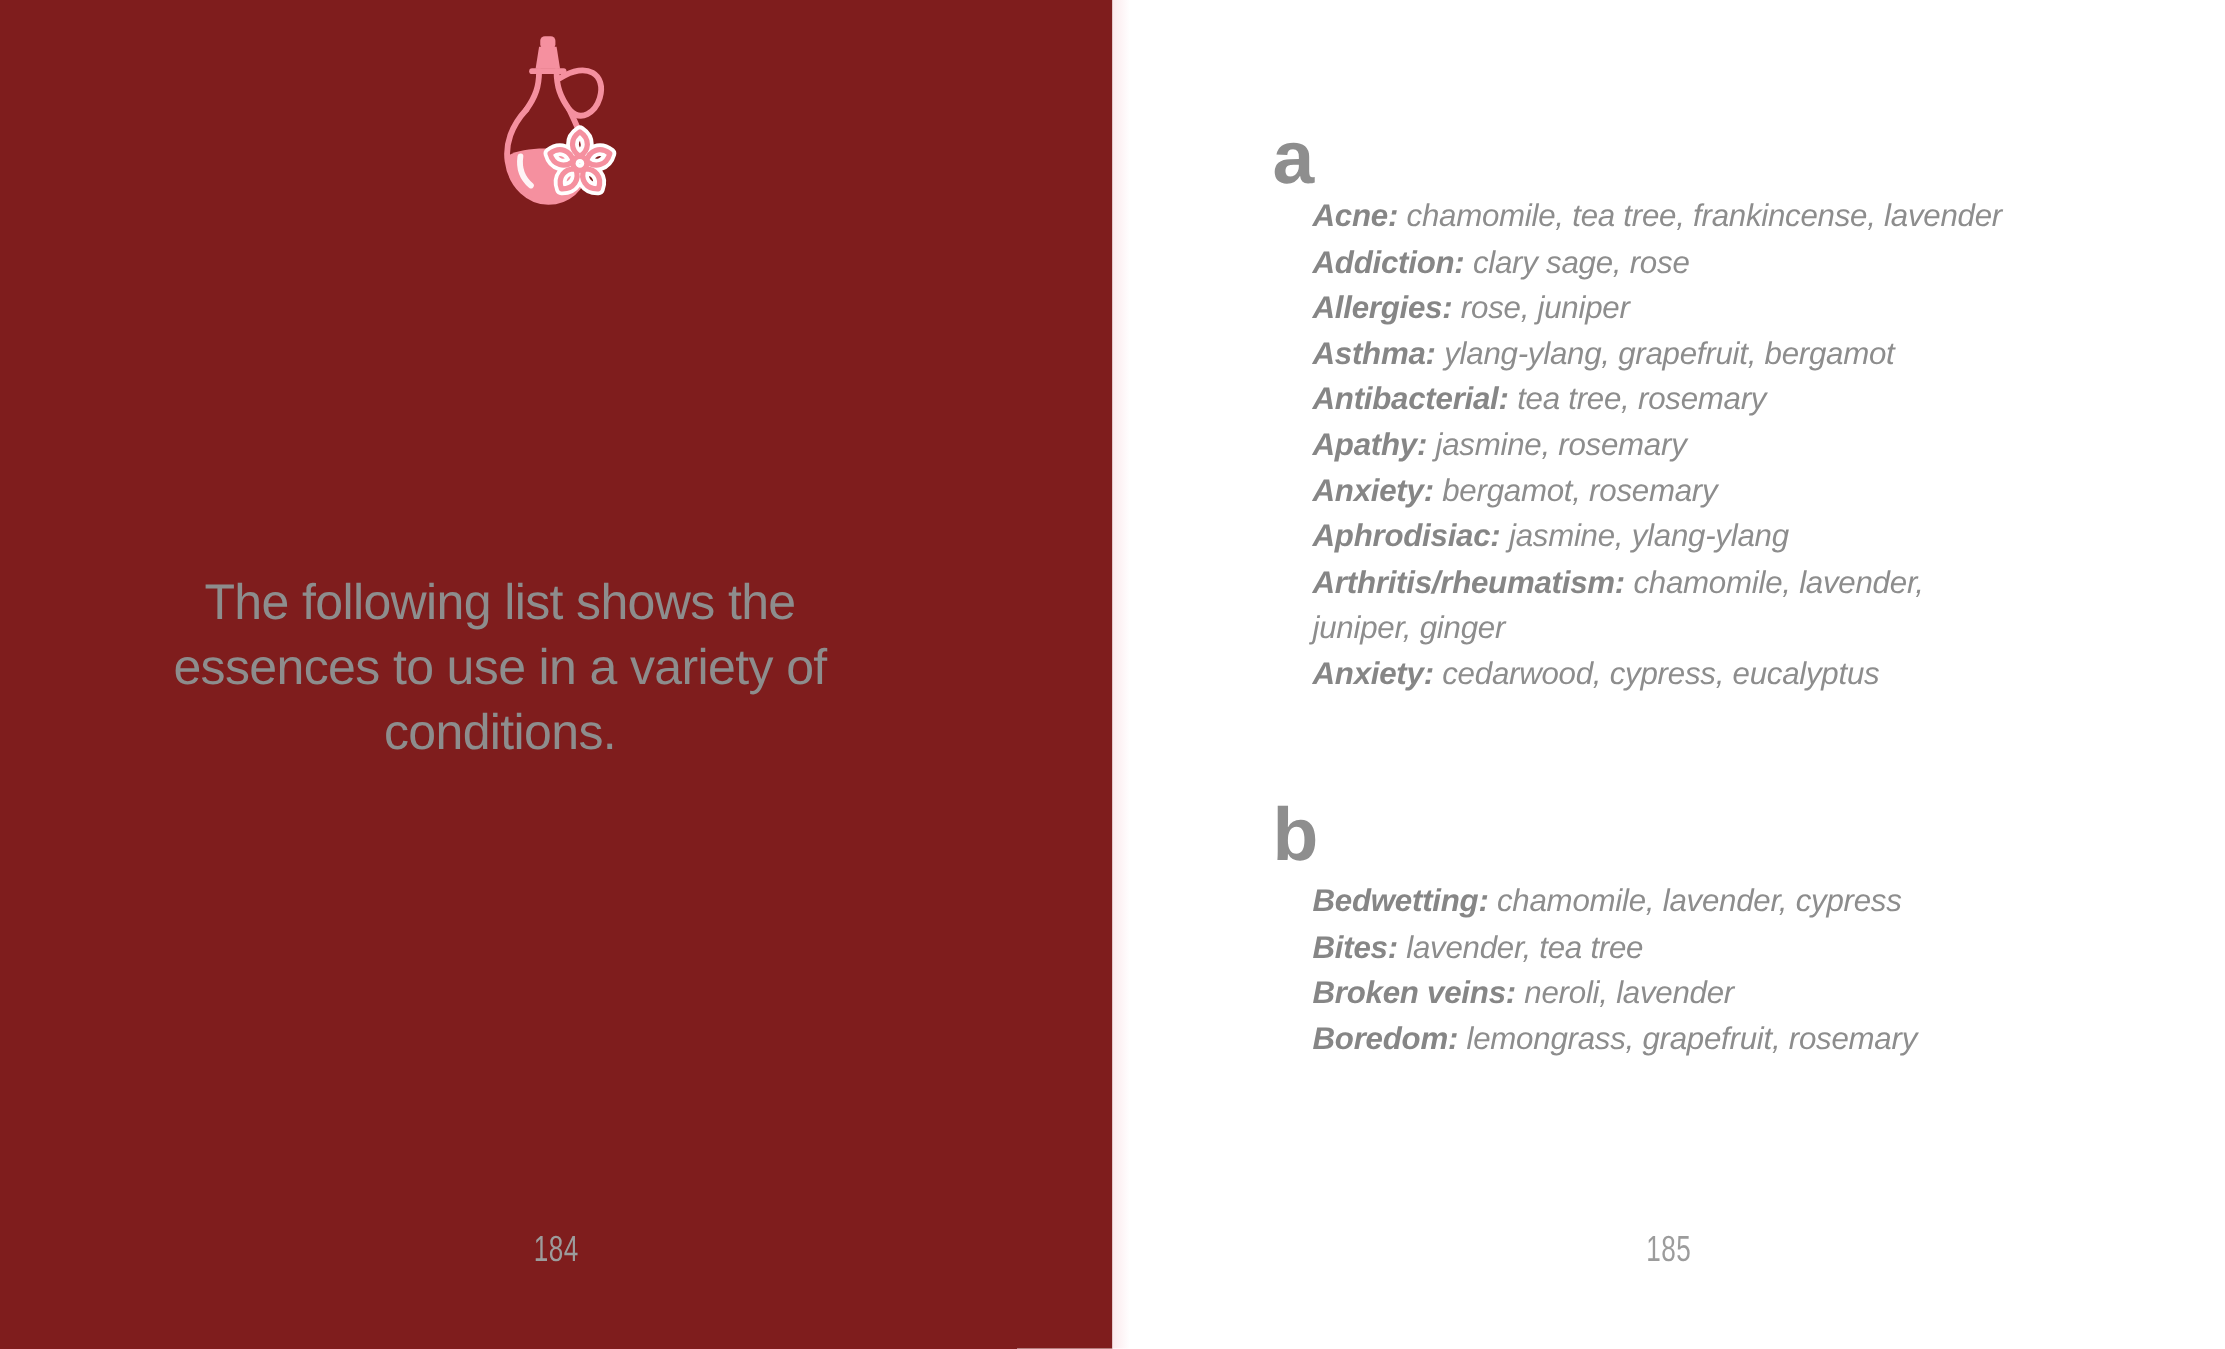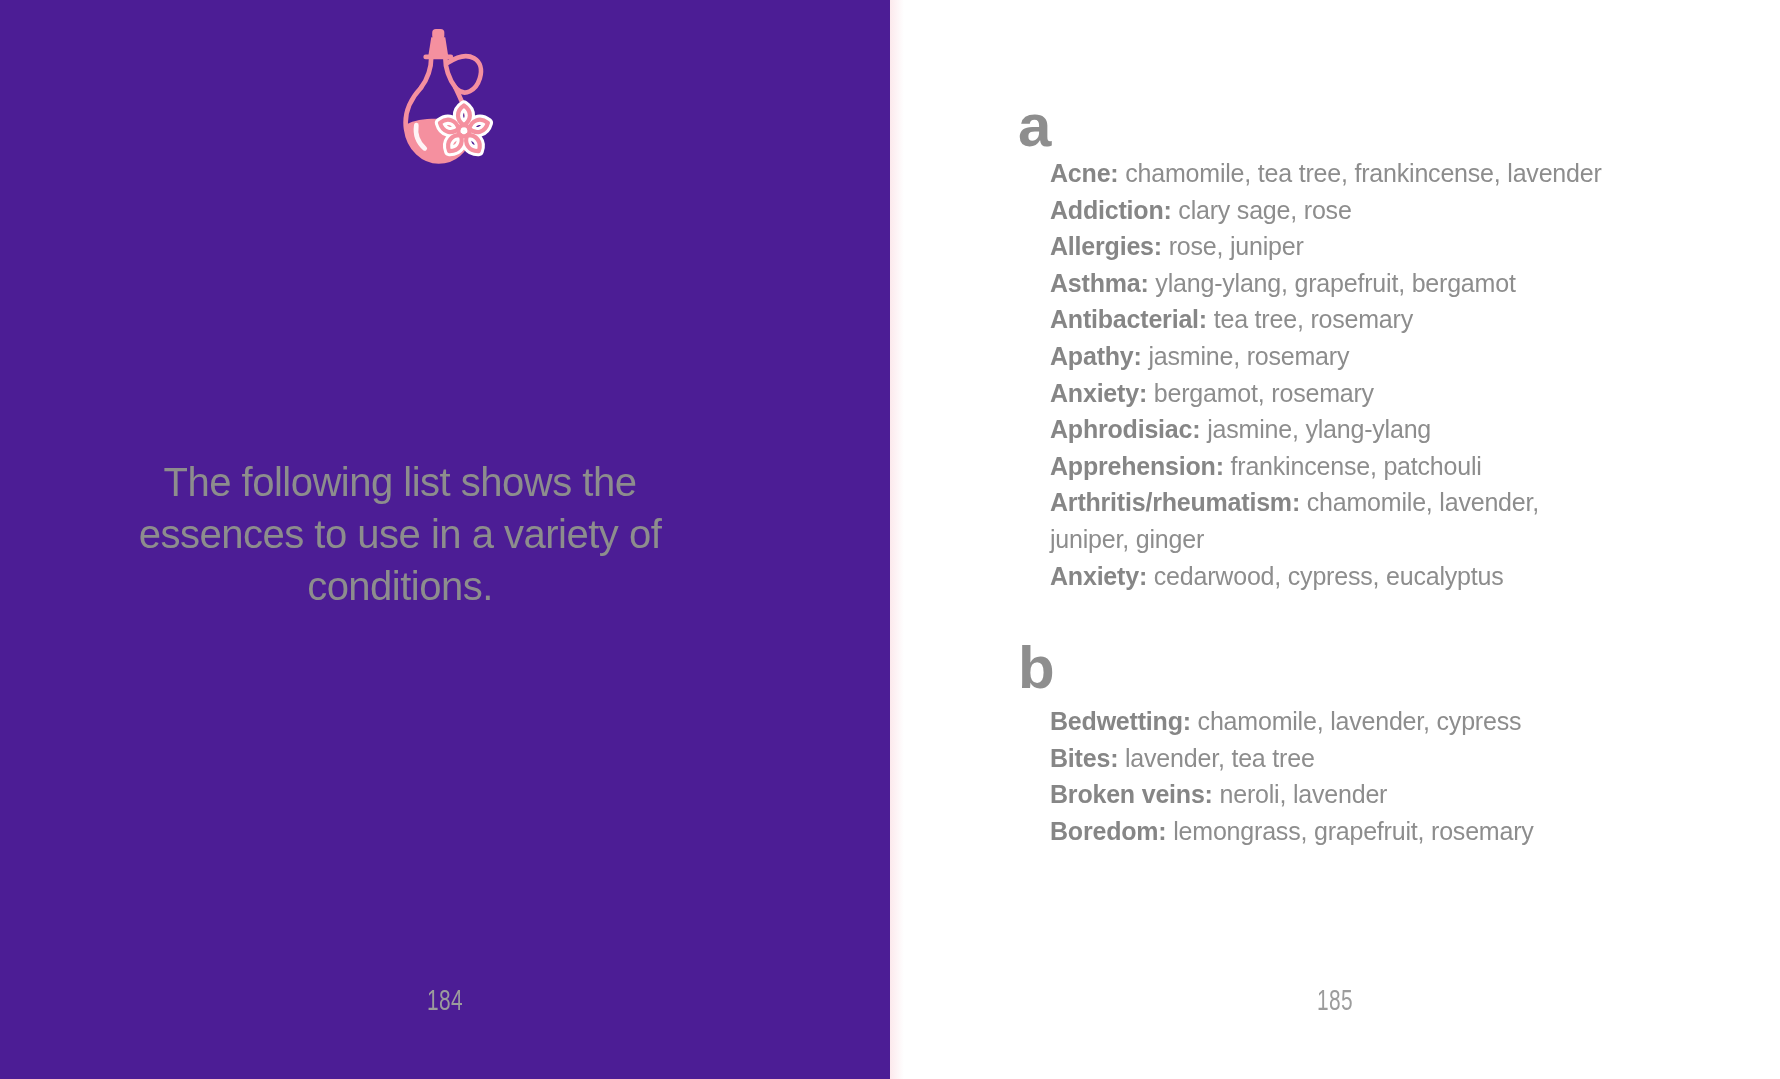--- a/index.html
+++ b/index.html
@@ -4,21 +4,21 @@
 <style>
   html,body{margin:0;padding:0;}
   body{
     width:1780px;height:1079px;overflow:hidden;
     font-family:"Liberation Sans","DejaVu Sans",sans-serif;
     background:#ffffff;
   }
   .spread{position:relative;width:1780px;height:1079px;display:flex;}
   .page-left{
     position:relative;width:890px;height:1079px;
-    background:#4c1d95;flex:0 0 auto;
+    background:#7f1d1d;flex:0 0 auto;
   }
   .page-right{
     position:relative;width:890px;height:1079px;
     background:#ffffff;flex:0 0 auto;
   }
   .page-right::before{
     content:"";position:absolute;left:0;top:0;bottom:0;width:14px;
     background:linear-gradient(to right, rgba(248,206,214,0.45), rgba(255,255,255,0));
     pointer-events:none;
   }
@@ -42,21 +42,21 @@
   }
   .heading-a{top:96px;}
   .heading-b{top:638px;}
   .entries{
     position:absolute;left:160px;width:560px;
     font-size:25px;line-height:36.6px;color:#8d8d8d;
     letter-spacing:-0.2px;
   }
   .entries-a{top:155px;}
   .entries-b{top:703px;}
-  .entry{margin:0;}
+  .entry{margin:0;font-style:italic;}
   .entry-label{font-weight:bold;color:#868686;}
 </style>
 </head>
 <body>
 
 <div class="spread">
 
   <div class="page-left">
 
     <div class="icon-wrap">
@@ -116,21 +116,20 @@
 
     <div class="entries entries-a">
         <div class="entry"><span class="entry-label">Acne:</span><span class="entry-text"> chamomile, tea tree, frankincense, lavender</span></div>
         <div class="entry"><span class="entry-label">Addiction:</span><span class="entry-text"> clary sage, rose</span></div>
         <div class="entry"><span class="entry-label">Allergies:</span><span class="entry-text"> rose, juniper</span></div>
         <div class="entry"><span class="entry-label">Asthma:</span><span class="entry-text"> ylang-ylang, grapefruit, bergamot</span></div>
         <div class="entry"><span class="entry-label">Antibacterial:</span><span class="entry-text"> tea tree, rosemary</span></div>
         <div class="entry"><span class="entry-label">Apathy:</span><span class="entry-text"> jasmine, rosemary</span></div>
         <div class="entry"><span class="entry-label">Anxiety:</span><span class="entry-text"> bergamot, rosemary</span></div>
         <div class="entry"><span class="entry-label">Aphrodisiac:</span><span class="entry-text"> jasmine, ylang-ylang</span></div>
-        <div class="entry"><span class="entry-label">Apprehension:</span><span class="entry-text"> frankincense, patchouli</span></div>
         <div class="entry"><span class="entry-label">Arthritis/rheumatism:</span><span class="entry-text"> chamomile, lavender, juniper, ginger</span></div>
         <div class="entry"><span class="entry-label">Anxiety:</span><span class="entry-text"> cedarwood, cypress, eucalyptus</span></div>
       </div>
 
     <h2 class="letter-heading heading-b">b</h2>
 
     <div class="entries entries-b">
         <div class="entry"><span class="entry-label">Bedwetting:</span><span class="entry-text"> chamomile, lavender, cypress</span></div>
         <div class="entry"><span class="entry-label">Bites:</span><span class="entry-text"> lavender, tea tree</span></div>
         <div class="entry"><span class="entry-label">Broken veins:</span><span class="entry-text"> neroli, lavender</span></div>

